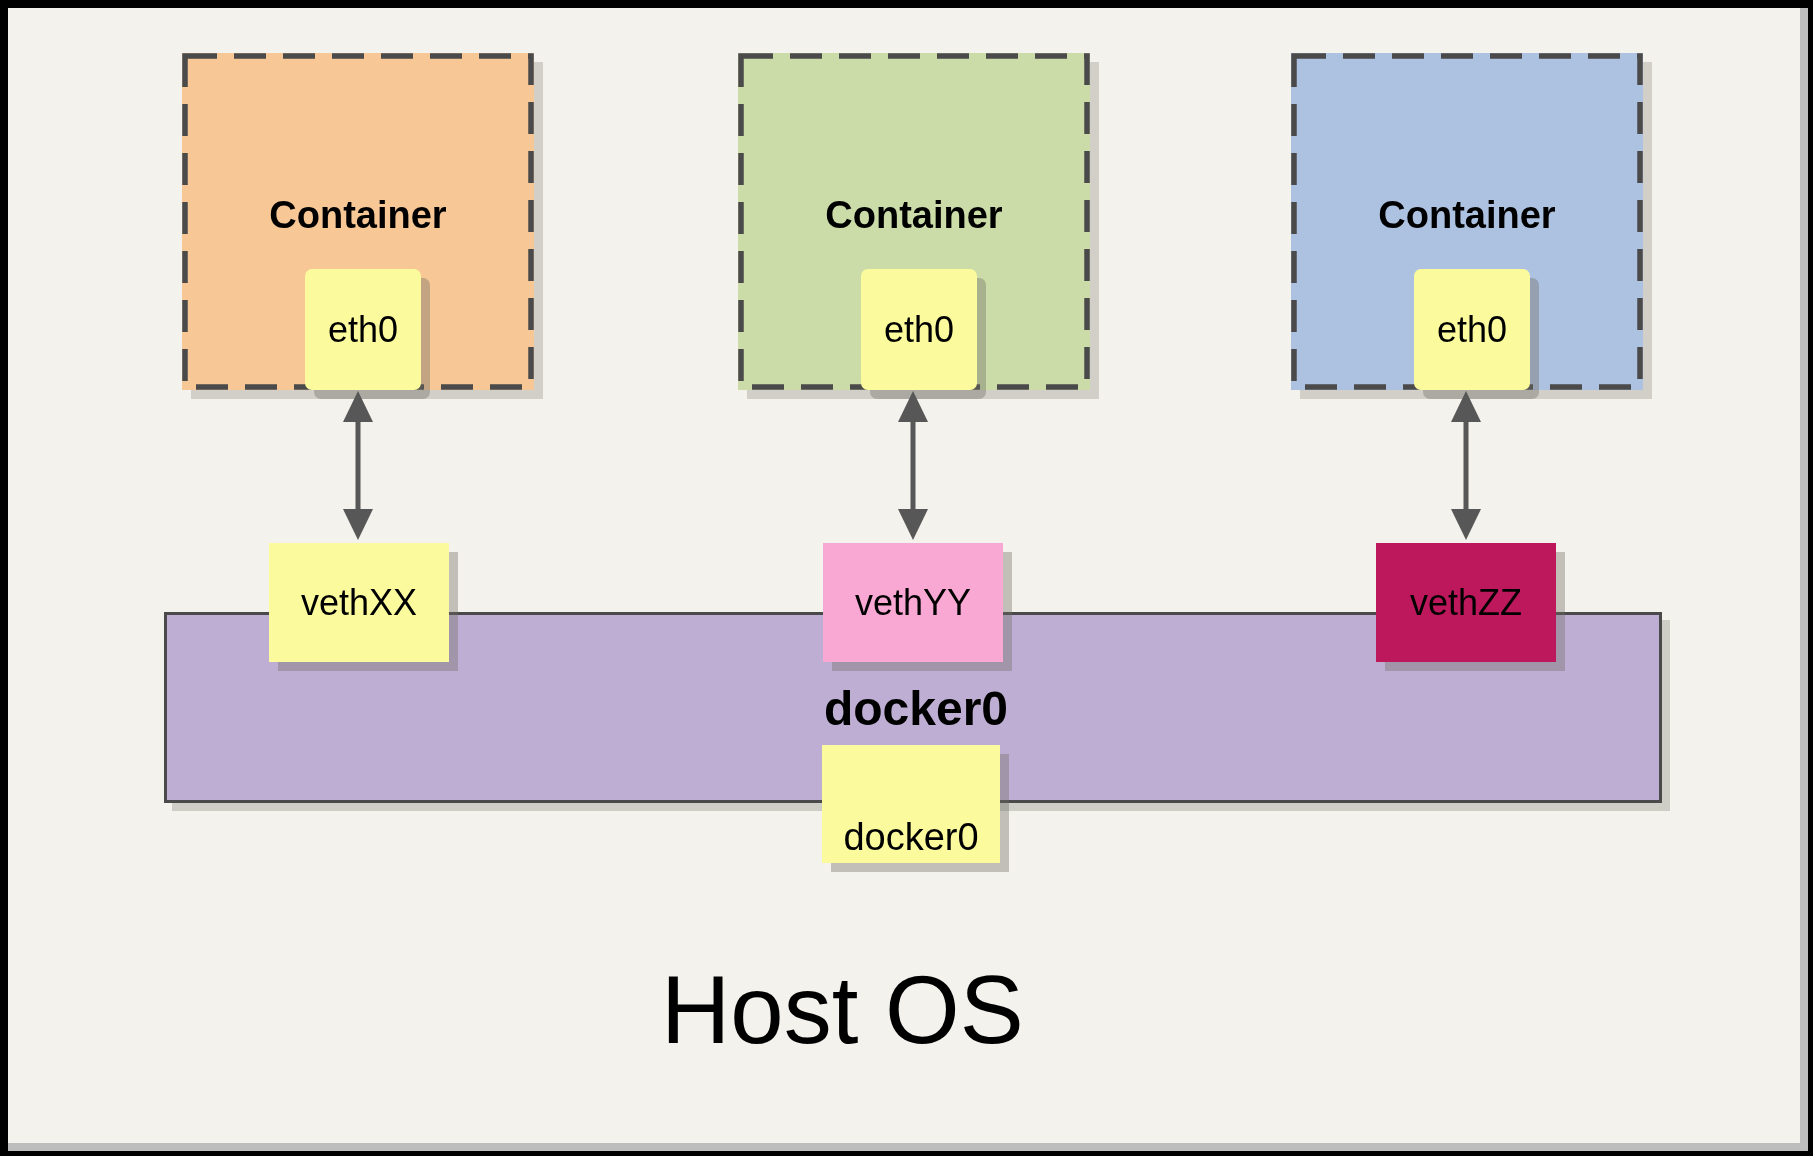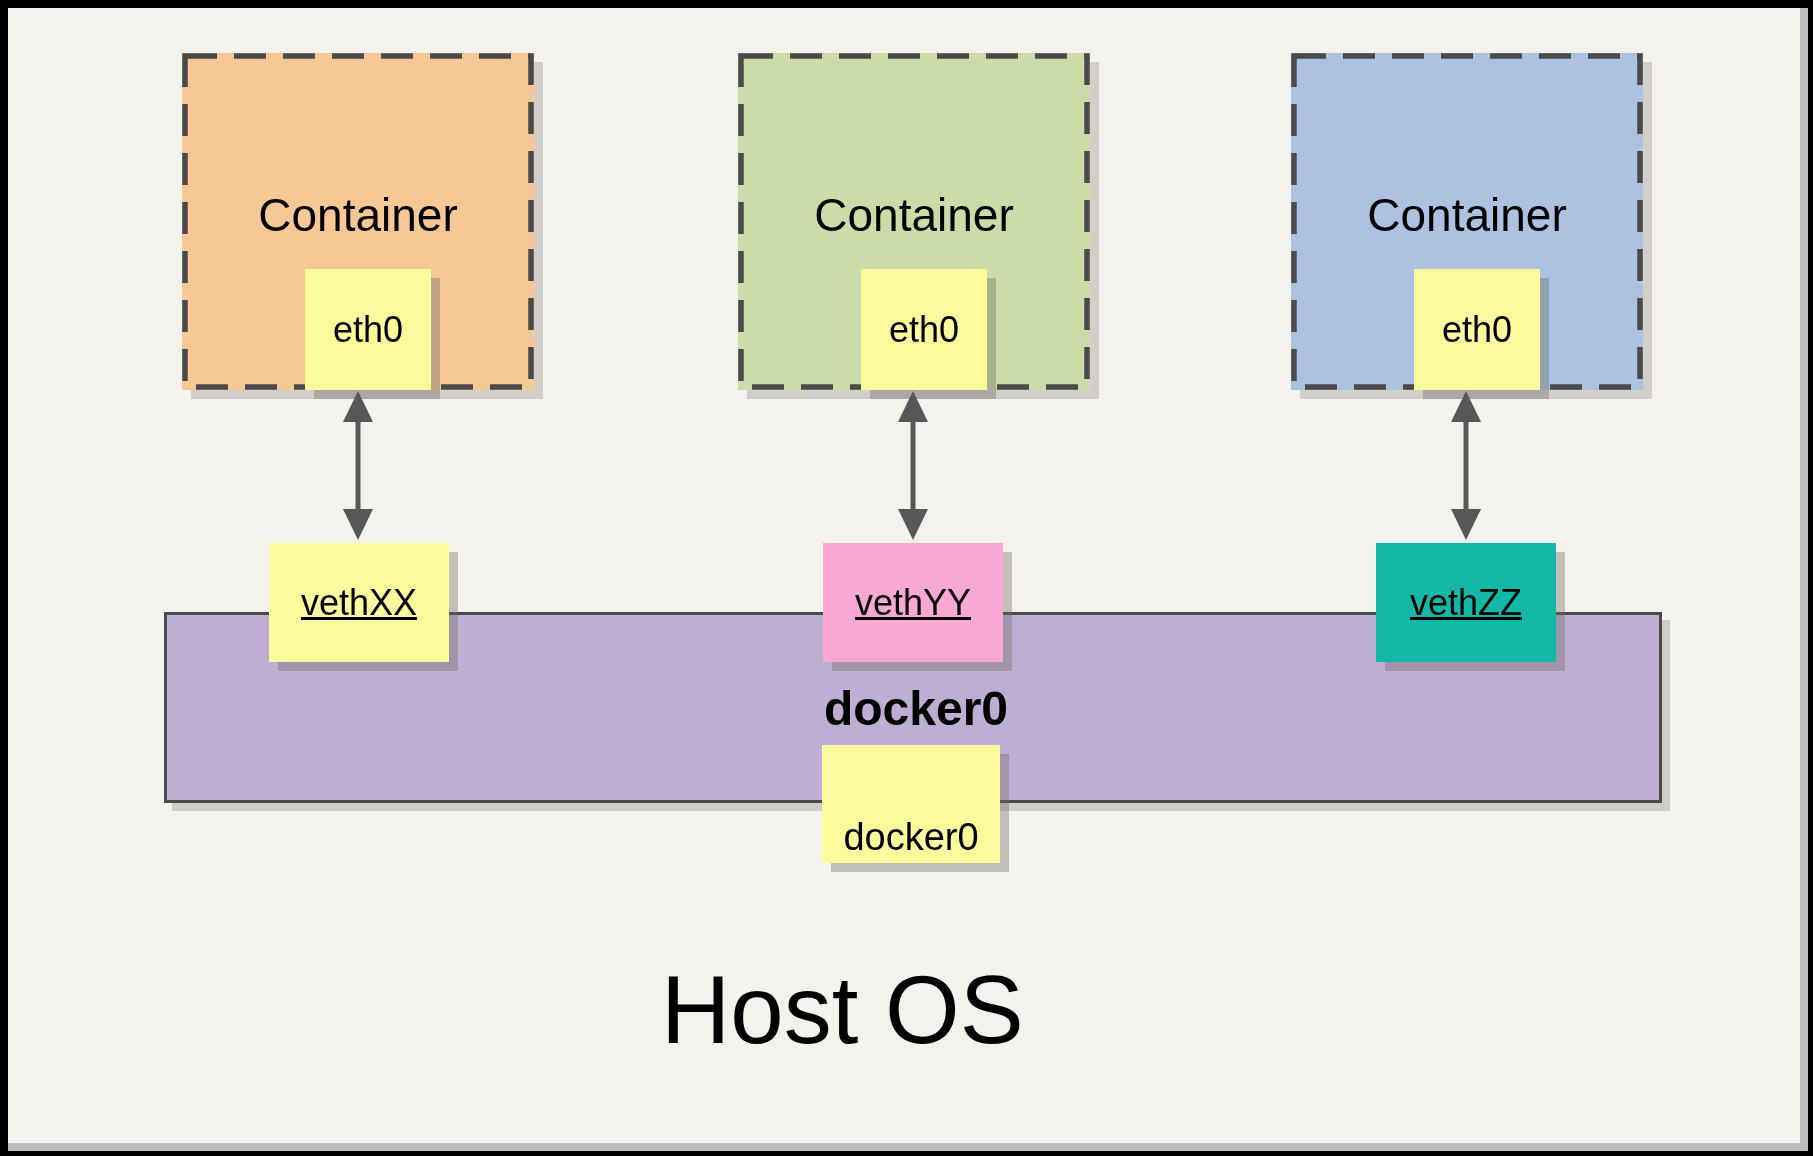--- a/index.html
+++ b/index.html
@@ -8,35 +8,35 @@
   
   .slide-shadow{position:absolute;left:8px;top:8px;width:1800px;height:1143px;background:#BDBDBD;}
   .card{position:absolute;left:8px;top:8px;width:1792px;height:1135px;background:#F4F2EC;}
 
   
   .container-box{position:absolute;top:45px;width:352px;height:337px;
                  box-shadow:9px 9px 0 rgba(120,118,108,0.28);}
   .container-box .dash{position:absolute;left:0;top:0;width:100%;height:100%;}
   .c1{left:174px;} .c2{left:730px;} .c3{left:1283px;}
   .container-label{position:absolute;left:0;top:134px;width:100%;text-align:center;
-                   font-size:46px;font-weight:normal;color:#000;line-height:56px;}
-  .iface-box{position:absolute;left:123px;bottom:0;width:126px;height:121px;
+                   font-size:38px;font-weight:bold;color:#000;line-height:56px;}
+  .iface-box{position:absolute;left:123px;bottom:0;width:116px;height:121px;
              display:flex;align-items:center;justify-content:center;
-             box-shadow:9px 9px 0 rgba(110,108,100,0.38);}
+             box-shadow:9px 9px 0 rgba(110,108,100,0.38);border-radius:7px;}
   .iface-box span{font-size:36px;color:#000;}
 
   
   .arrow{position:absolute;top:381px;width:44px;height:153px;}
   .a1{left:328px;} .a2{left:883px;} .a3{left:1436px;}
 
   
   .veth-box{position:absolute;top:535px;width:180px;height:119px;z-index:3;
             display:flex;align-items:center;justify-content:center;
             box-shadow:9px 9px 0 rgba(110,108,100,0.38);}
-  .veth-box span{font-size:36px;color:#000;text-decoration:underline;}
+  .veth-box span{font-size:36px;color:#000;}
   .v1{left:261px;} .v2{left:815px;} .v3{left:1368px;}
 
   
   .bridge-bar{position:absolute;left:156px;top:604px;width:1498px;height:191px;z-index:1;
               border:3px solid #4A4A4A;box-sizing:border-box;
               box-shadow:8px 8px 0 rgba(120,118,108,0.30);}
   .bridge-title{position:absolute;left:599px;top:68px;width:300px;text-align:center;
                 font-size:48px;font-weight:bold;color:#000;line-height:52px;}
   .docker0-box{position:absolute;left:814px;top:737px;width:178px;height:118px;z-index:4;
                display:flex;align-items:flex-end;justify-content:center;padding-bottom:4px;
@@ -104,21 +104,21 @@
     <div class="bridge-bar" style="background-color: rgb(191, 174, 211);">
       <div class="bridge-title">docker0</div>
     </div>
 
     <div class="veth-box v1" style="background-color: rgb(251, 251, 157);">
       <span>vethXX</span>
     </div>
     <div class="veth-box v2" style="background-color: #f9a8d4;">
       <span>vethYY</span>
     </div>
-    <div class="veth-box v3" style="background-color: #14b8a6;">
+    <div class="veth-box v3" style="background-color: #be185d;">
       <span>vethZZ</span>
     </div>
 
     <div class="docker0-box" style="background-color: rgb(251, 251, 157);">
       <span>docker0</span>
     </div>
 
     <div class="hostos">Host OS</div>
 
   </div>

